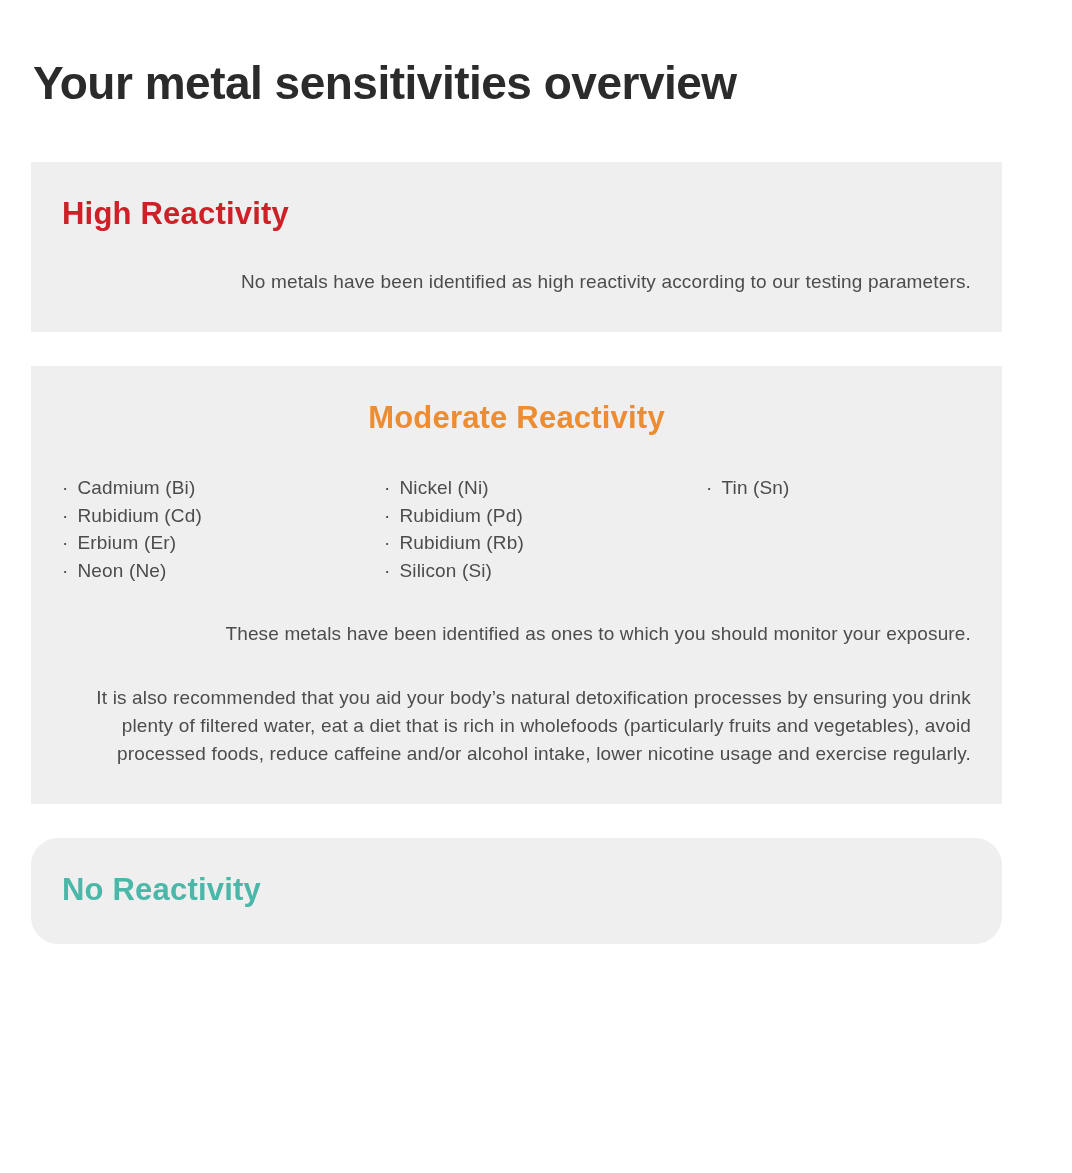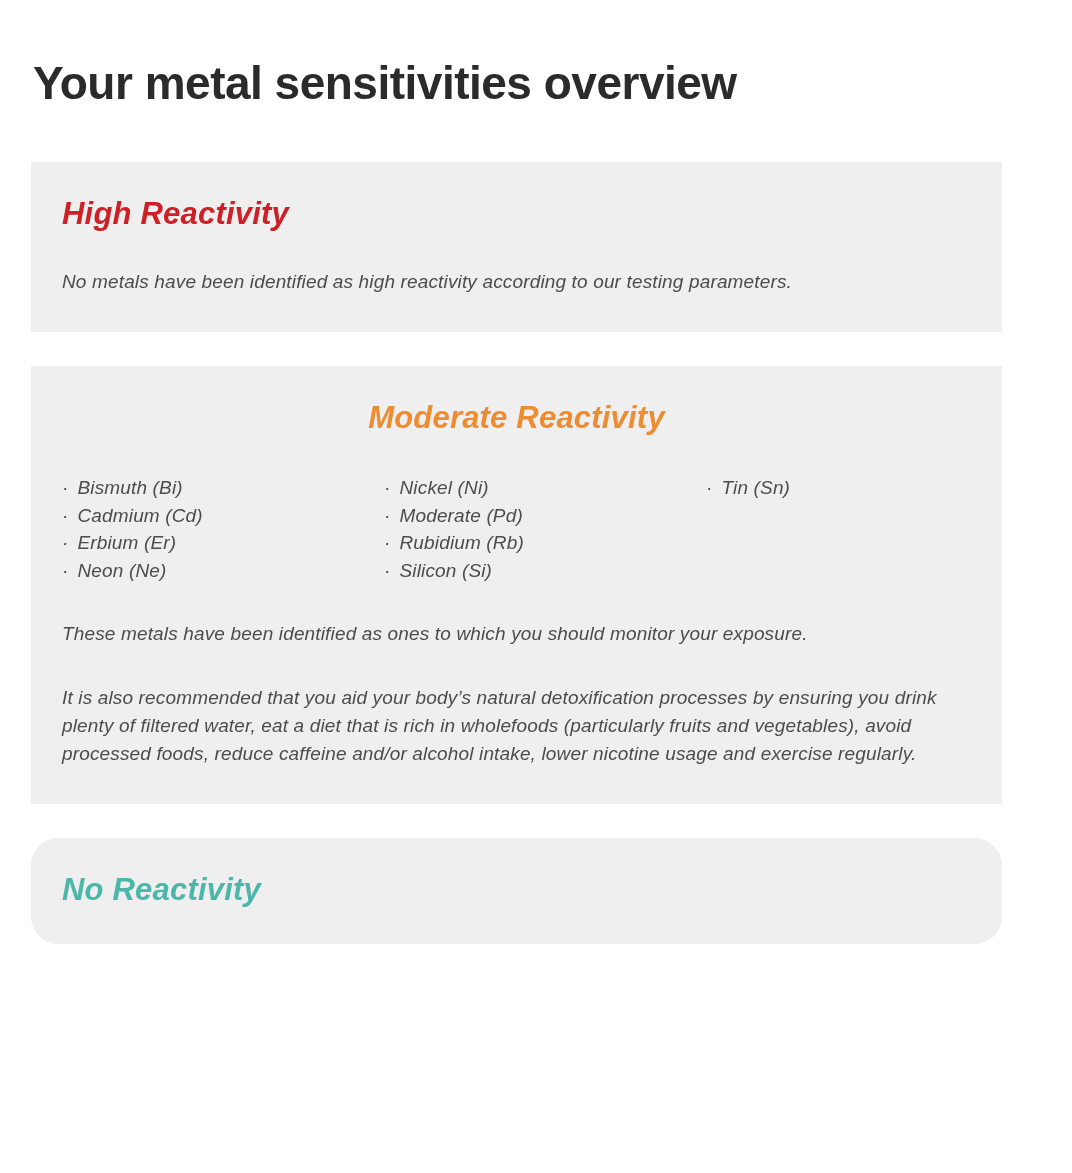--- a/index.html
+++ b/index.html
@@ -18,38 +18,38 @@
     font-weight: 800;
     letter-spacing: -0.5px;
     color: #2b2b2b;
     margin-left: 2px;
     margin-bottom: 52px;
   }
   .card {
     background: #efefef;
     padding: 34px 31px 36px 31px;
     margin-bottom: 34px;
-    font-style: italic;
   }
   .card:last-child { margin-bottom: 0; border-radius: 27px; }
   .card-heading {
     font-size: 31px;
     font-weight: 800;
     letter-spacing: 0.2px;
     margin: 0;
   }
   .heading-high { color: #cd2027; }
   .heading-moderate { color: #ee8c31; text-align: center; }
   .heading-none { color: #4bb7a8; }
   .card p {
     font-size: 19px;
     line-height: 28px;
     letter-spacing: 0.15px;
     color: #4c4c4c;
     margin-top: 36px;
+    text-align: right;
   }
   .card .para2 { }
   .metal-grid {
     display: grid;
     grid-template-columns: 322px 322px 1fr;
     margin-top: 38px;
   }
   .metal-item {
     font-size: 19px;
     line-height: 27.5px;
@@ -75,43 +75,43 @@
     <p>No metals have been identified as high reactivity according to our testing parameters.</p>
   </section>
 
   <section class="card">
     <h2 class="card-heading heading-moderate">Moderate Reactivity</h2>
 
     <div class="metal-grid">
       <div class="metal-col">
         <div class="metal-item">
           <span class="bullet">·</span>
-          <span>Bismuth (Bi)</span>
+          <span>Cadmium (Bi)</span>
         </div>
         <div class="metal-item">
           <span class="bullet">·</span>
-          <span>Cadmium (Cd)</span>
+          <span>Rubidium (Cd)</span>
         </div>
         <div class="metal-item">
           <span class="bullet">·</span>
           <span>Erbium (Er)</span>
         </div>
         <div class="metal-item">
           <span class="bullet">·</span>
           <span>Neon (Ne)</span>
         </div>
       </div>
       <div class="metal-col">
         <div class="metal-item">
           <span class="bullet">·</span>
           <span>Nickel (Ni)</span>
         </div>
         <div class="metal-item">
           <span class="bullet">·</span>
-          <span>Moderate (Pd)</span>
+          <span>Rubidium (Pd)</span>
         </div>
         <div class="metal-item">
           <span class="bullet">·</span>
           <span>Rubidium (Rb)</span>
         </div>
         <div class="metal-item">
           <span class="bullet">·</span>
           <span>Silicon (Si)</span>
         </div>
       </div>

